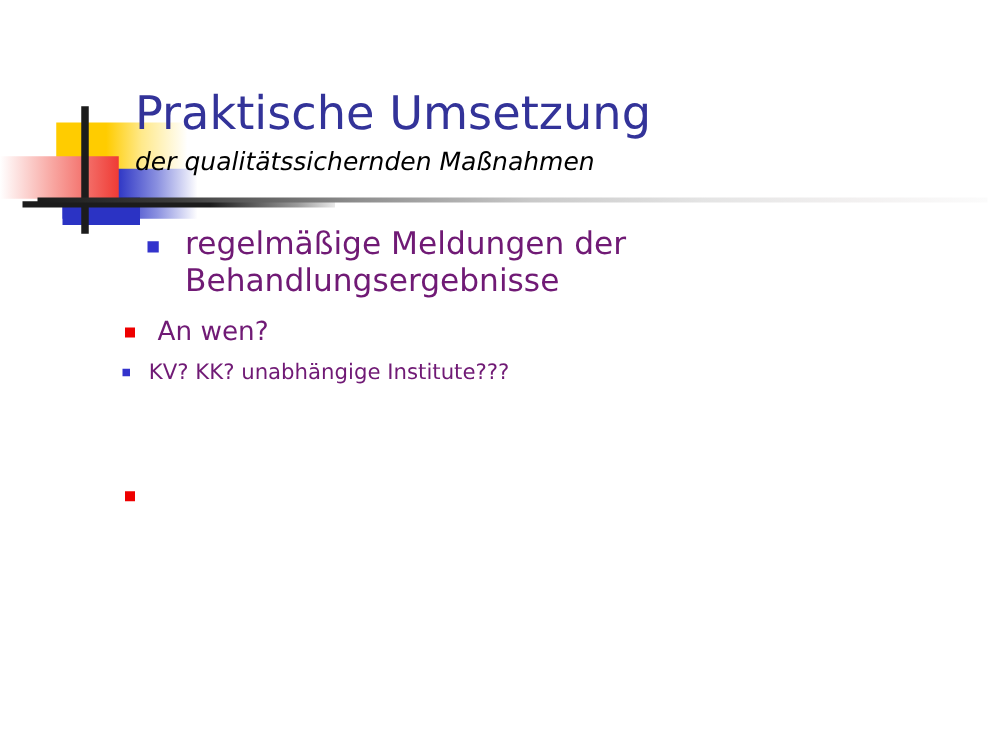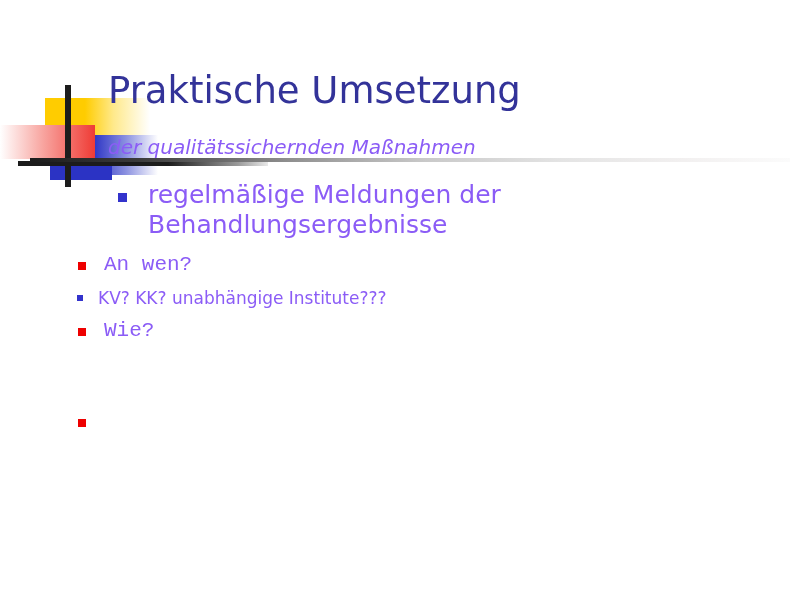--- a/index.html
+++ b/index.html
@@ -86,25 +86,25 @@
     top: 69px;
     font-size: 37px;
     line-height: 44px;
     color: #333399;
     letter-spacing: 0px;
     white-space: nowrap;
   }
   .subtitle {
     position: absolute;
     left: 108px;
-    top: 134px;
+    top: 116px;
     font-size: 20px;
     line-height: 26px;
     font-style: italic;
-    color: #8b5cf6;
+    color: #000000;
     white-space: nowrap;
   }
 
   
   .title-rule {
     position: absolute;
     left: 30px;
     top: 158px;
     width: 760px;
     height: 4px;
@@ -124,45 +124,45 @@
     display: flex;
     align-items: flex-start;
   }
 
   .bullet {
     flex: 0 0 auto;
     display: inline-block;
   }
   .btext {
     flex: 0 1 auto;
-    color: #8b5cf6;
+    color: #701a75;
   }
 
   
   .lvl1 { padding-left: 118px; margin-top: 0px; }
   .lvl1 .bullet {
     width: 9px; height: 9px;
     background: #3333cc;
     margin-top: 13px;
     margin-right: 21px;
   }
   .lvl1 .btext { font-size: 25px; line-height: 30px; }
 
   
-  .lvl2 { padding-left: 78px; font-family: Liberation Mono, monospace; }
+  .lvl2 { padding-left: 100px; }
   .lvl2 .bullet {
     width: 8px; height: 8px;
     background: #ee0000;
     margin-top: 10px;
     margin-right: 18px;
   }
   .lvl2 .btext { font-size: 21px; line-height: 26px; }
 
   
-  .lvl3 { padding-left: 77px; }
+  .lvl3 { padding-left: 98px; }
   .lvl3 .bullet {
     width: 6px; height: 6px;
     background: #3333cc;
     margin-top: 8px;
     margin-right: 15px;
   }
   .lvl3 .btext { font-size: 17px; line-height: 22px; }
 
   .sp-a { height: 12px; }
   .sp-b { height: 9px; }
@@ -204,24 +204,20 @@
 
     <div class="sp-b"></div>
 
     <div class="row lvl3">
       <span class="bullet"></span>
       <span class="btext">KV? KK? unabhängige Institute???</span>
     </div>
 
     <div class="sp-b"></div>
 
-    <div class="row lvl2">
-      <span class="bullet"></span>
-      <span class="btext">Wie?</span>
-    </div>
 
     <div class="sp-b"></div>
 
 
     <div class="sp-c"></div>
 
 
     <div class="sp-d"></div>
 
 

